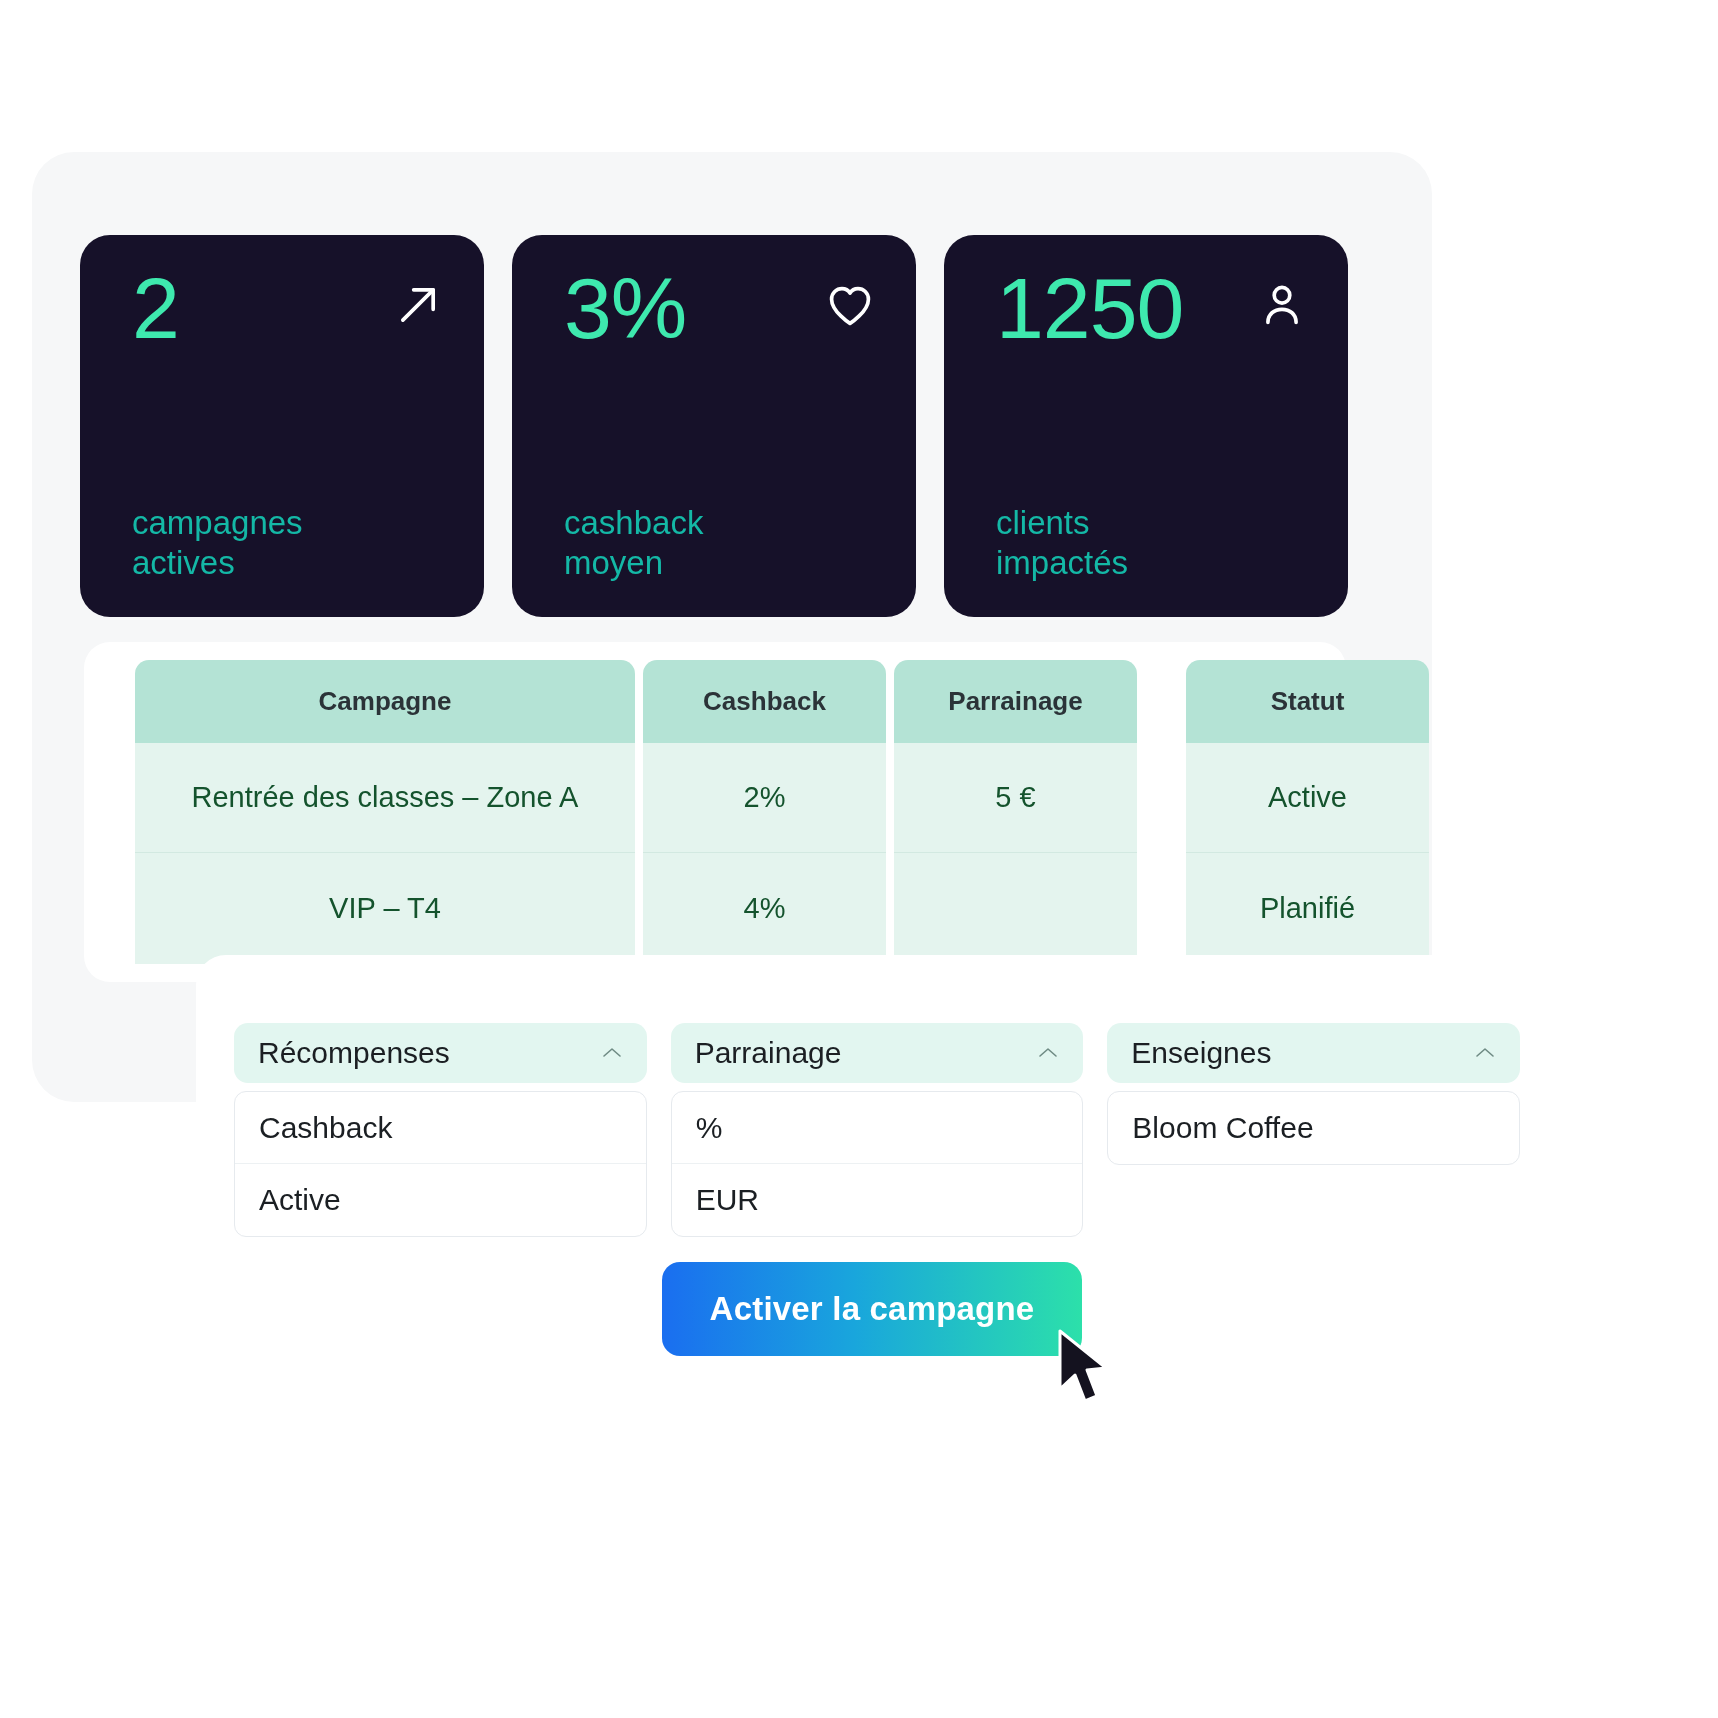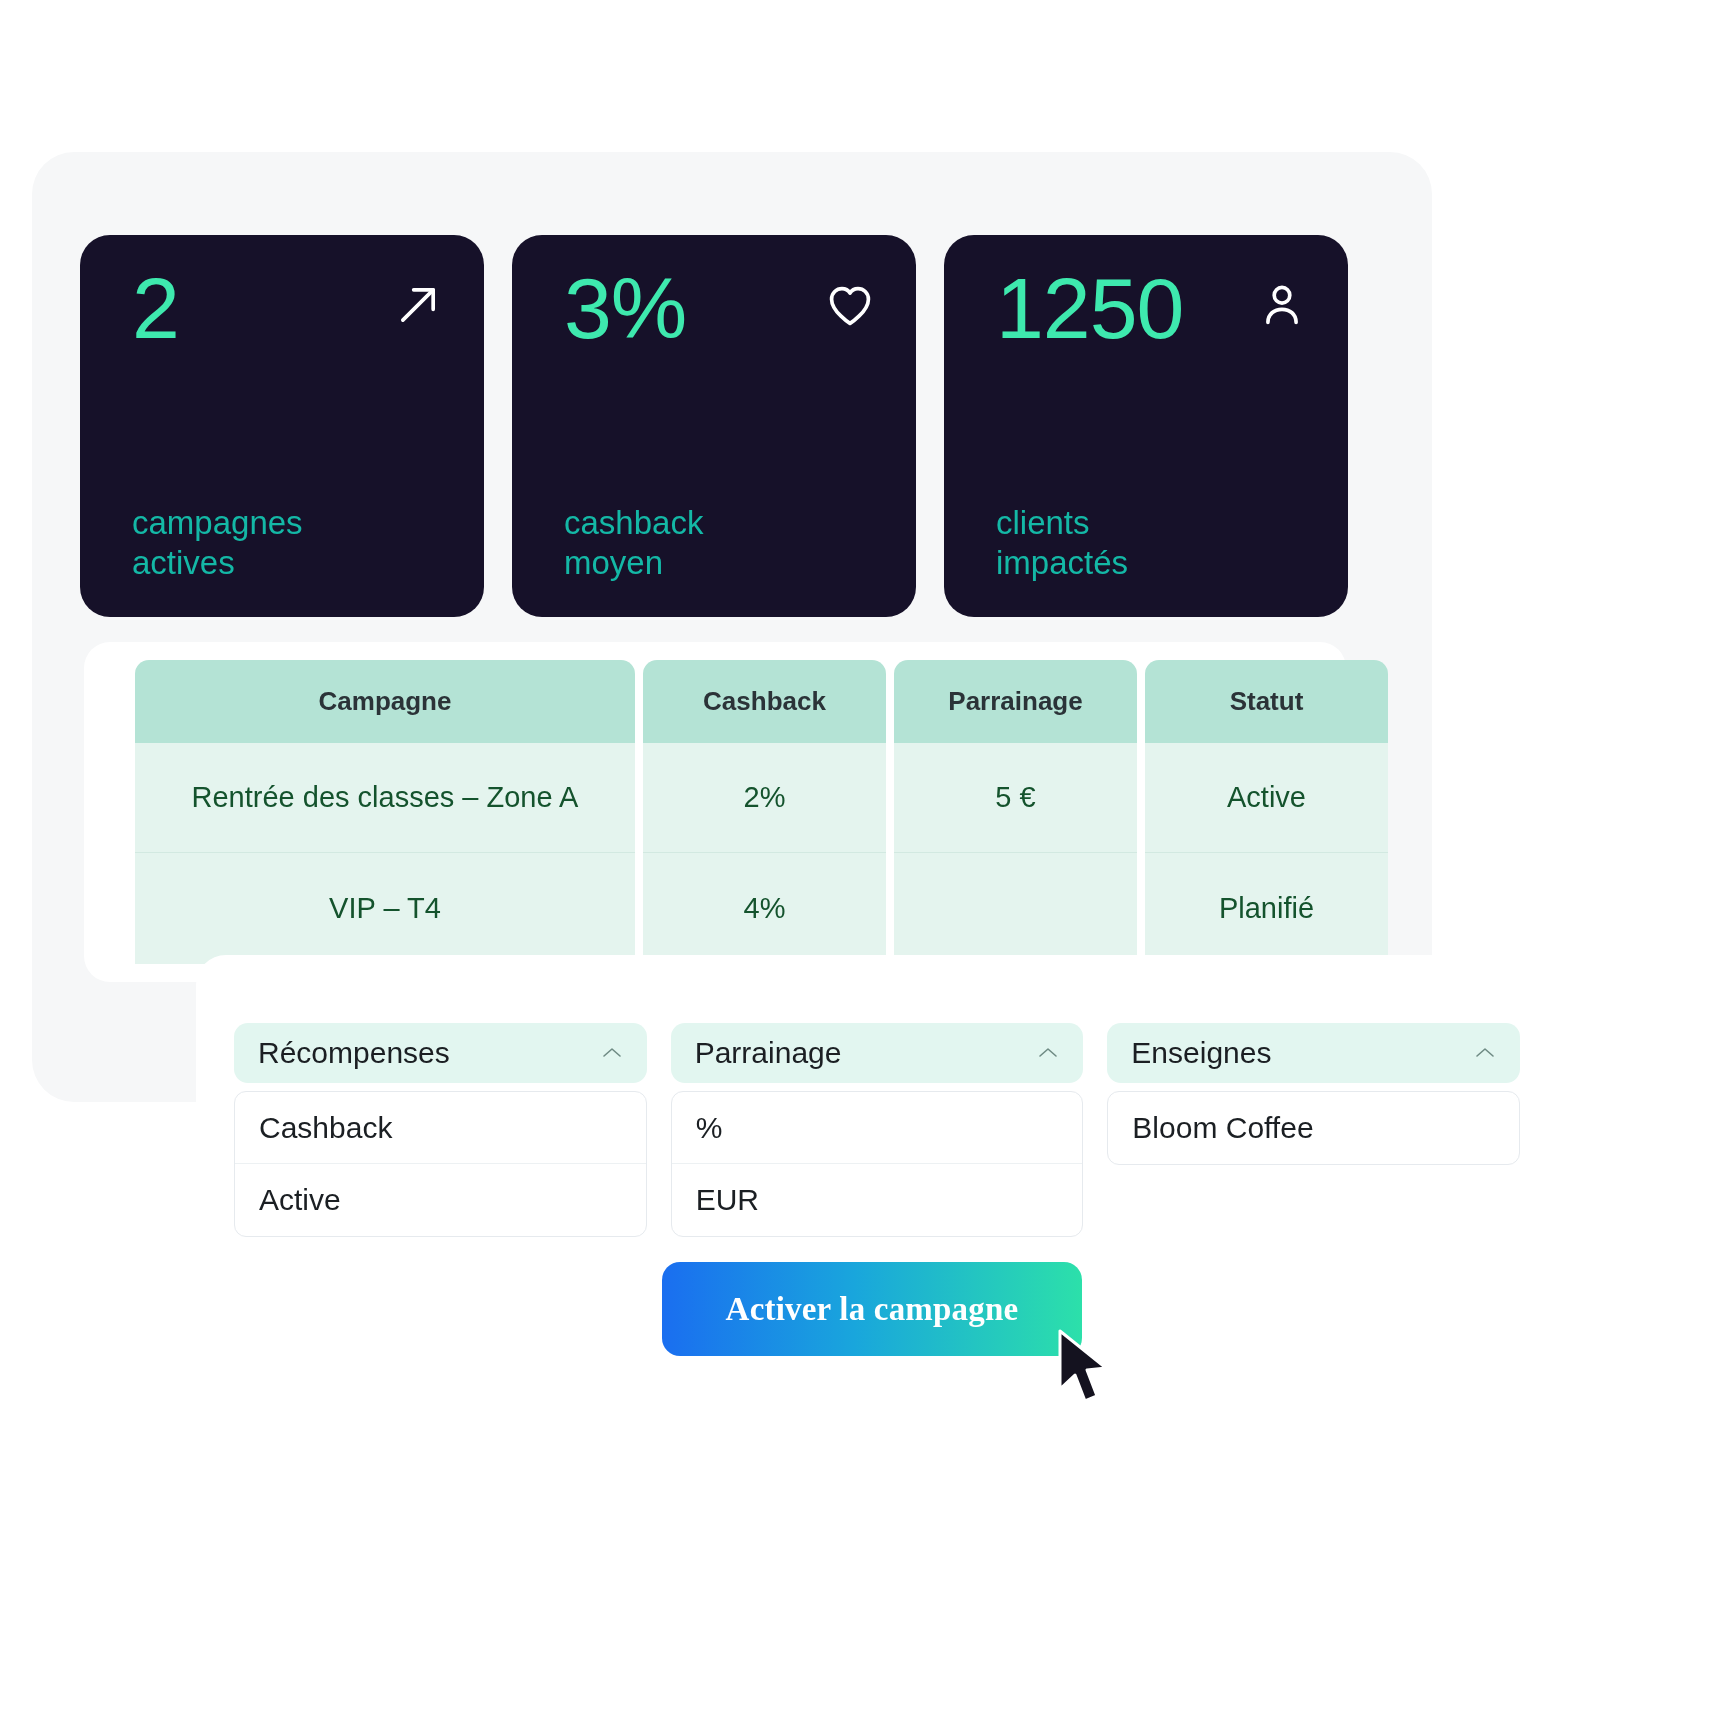--- a/index.html
+++ b/index.html
@@ -92,21 +92,21 @@
     width: 100%;
     height: 100%;
     display: flex;
     gap: 8px;
     padding-left: 33px;
   }
   .tcol { display: flex; flex-direction: column; }
   .tcol.c0 { flex: 0 0 500px; }
   .tcol.c1 { flex: 0 0 243px; }
   .tcol.c2 { flex: 0 0 243px; }
-  .tcol.c3 { flex: 0 0 243px; }
+  .tcol.c3 { flex: 0 0 243px; margin-left: 41px; }
 
   .th {
     background: #b4e3d5;
     color: #2b3338;
     font-weight: bold;
     font-size: 26px;
     height: 84px;
     display: flex;
     align-items: center;
     justify-content: center;
@@ -189,21 +189,21 @@
   .cta {
     position: absolute;
     left: 662px;
     top: 1262px;
     width: 420px;
     height: 94px;
     border: none;
     border-radius: 18px;
     background: linear-gradient(90deg, #1a6ef0 0%, #19a6dc 46%, #2ce0aa 100%);
     color: #ffffff;
-    font-family: Liberation Serif, serif;
+    font-family: Liberation Sans, sans-serif;
     font-size: 33px;
     font-weight: bold;
     letter-spacing: 0.2px;
     display: flex;
     align-items: center;
     justify-content: center;
     cursor: pointer;
   }
 
   

